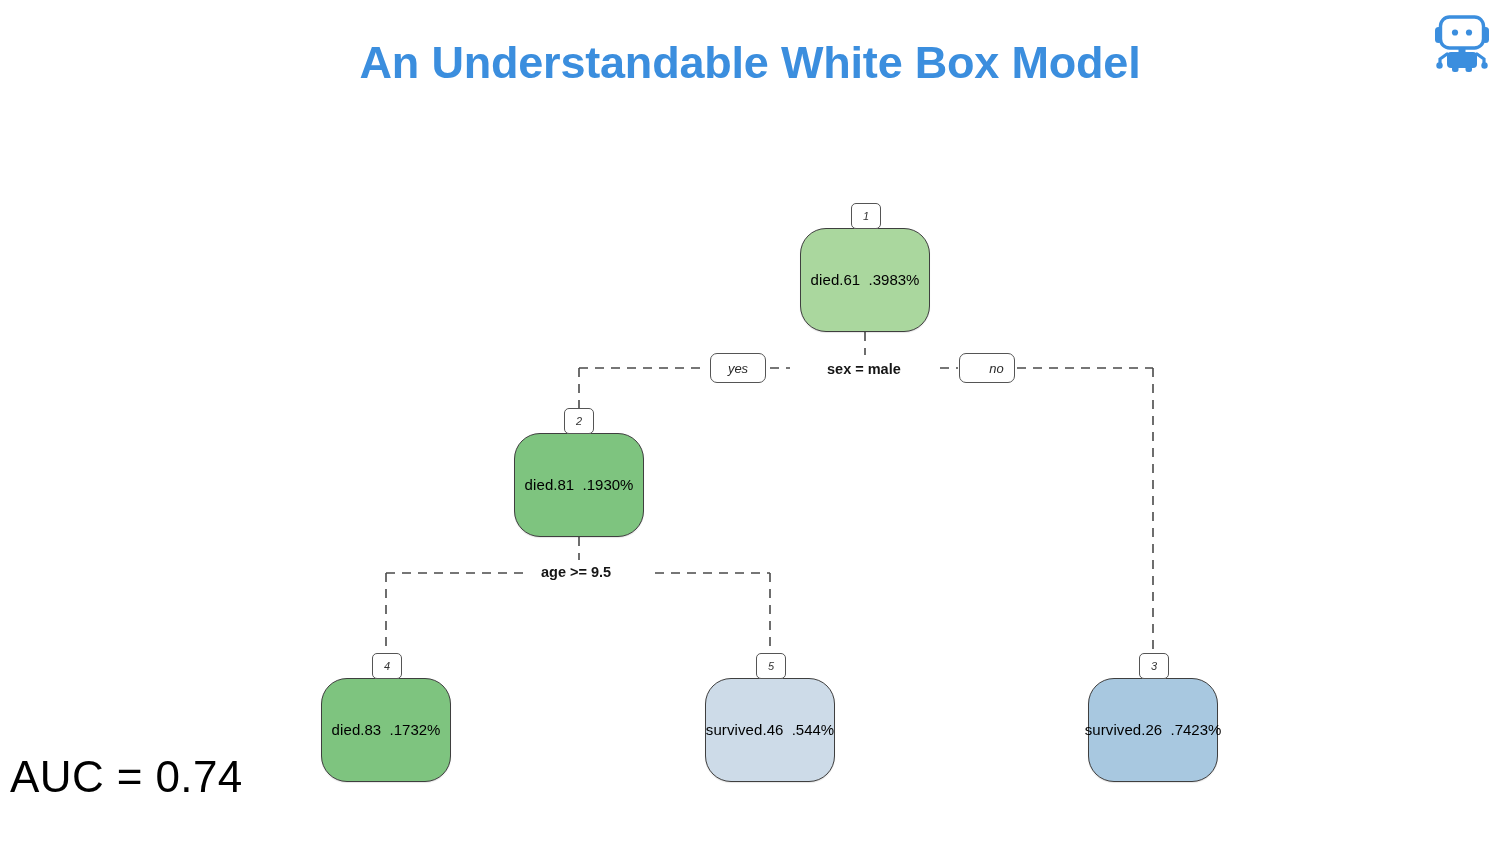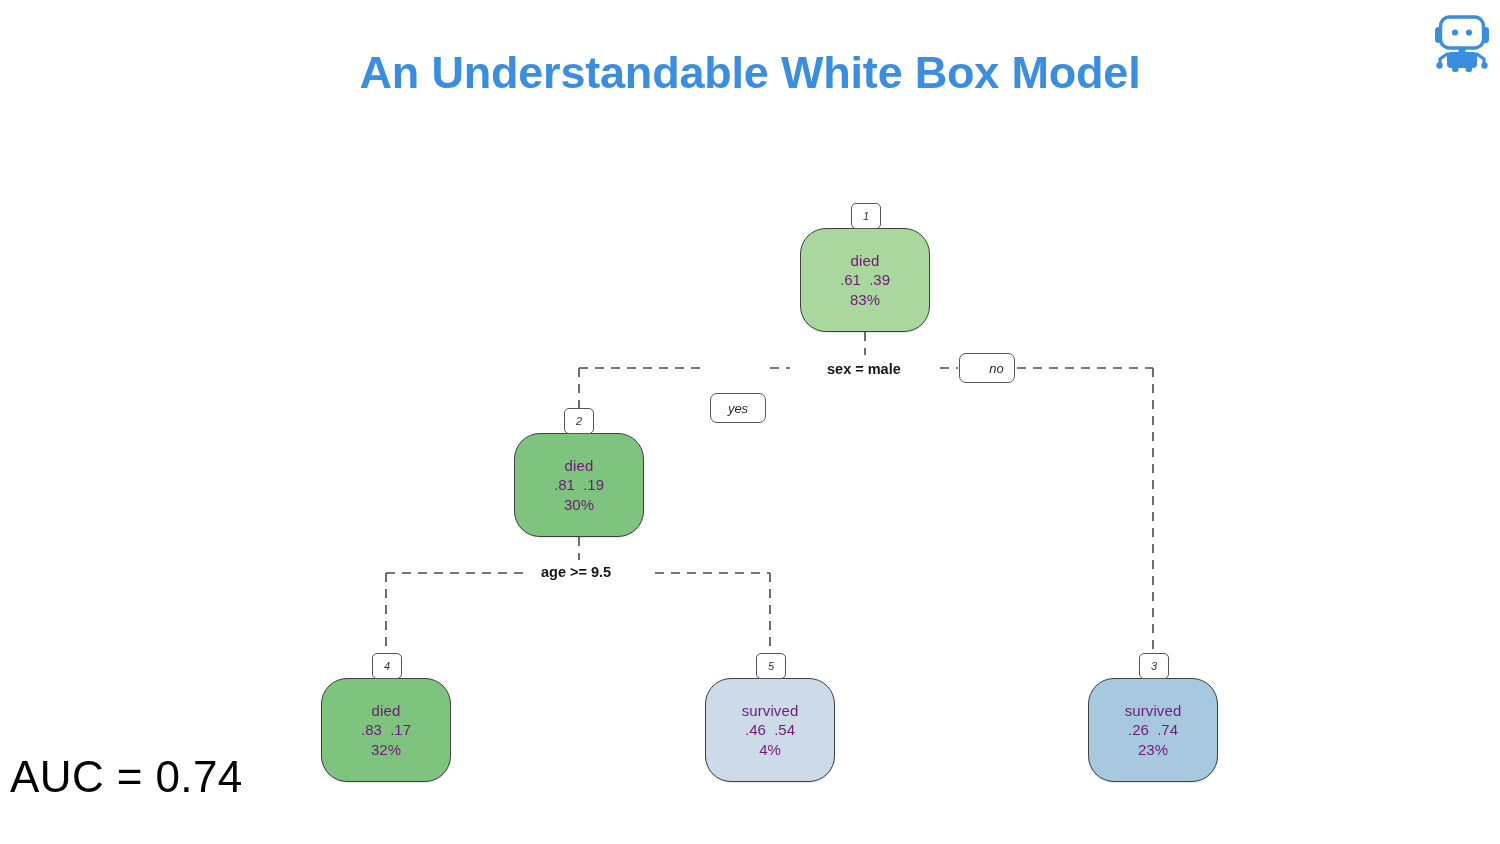--- a/index.html
+++ b/index.html
@@ -14,21 +14,21 @@
     position: relative;
     overflow: hidden;
     font-family: "Liberation Sans", sans-serif;
     color: #222222;
   }
 
   
   #slide-title {
     position: absolute;
     left: 0;
-    top: 46px;
+    top: 36px;
     width: 1500px;
     text-align: center;
     font-size: 45px;
     font-weight: 700;
     letter-spacing: -0.2px;
     color: #3b8ede;
     line-height: 1.2;
     white-space: nowrap;
   }
 
@@ -70,26 +70,25 @@
 
   
   .tree-node {
     position: absolute;
     width: 130px;
     height: 104px;
     border: 1.5px solid #3f3f3f;
     border-radius: 26px;
     box-sizing: border-box;
     display: flex;
-    flex-direction: column;
     align-items: center;
     justify-content: center;
     font-size: 15px;
     line-height: 1.28;
-    color: #701a75;
+    color: #000000;
     text-align: center;
     box-shadow: 0 1px 1px rgba(0,0,0,0.10);
   }
   .tree-node .node-class { letter-spacing: 0.1px; }
   .tree-node .node-probs { white-space: pre; }
   .tree-node .node-pct { }
 
   
   .node-badge {
     position: absolute;
@@ -185,21 +184,21 @@
   <path class="edge" d="M770 573 L770 655"></path>
 </svg>
 
 <div class="node-badge" style="left:851px; top:203px;">1</div>
 <div class="tree-node" id="node-1" style="left: 800px; top: 228px; background: rgb(170, 215, 158);">
   <div class="node-class">died</div>
   <div class="node-probs">.61  .39</div>
   <div class="node-pct">83%</div>
 </div>
 
-<div class="branch-pill" style="left:710px; top:353px;margin-top:40px;">yes</div>
+<div class="branch-pill" style="left:710px; top:353px;">yes</div>
 <div class="split-label" style="left:827px; top:361px;text-align:center;">sex = male</div>
 <div class="branch-pill" style="left:959px; top:353px;padding-left:19px;">no</div>
 
 <div class="node-badge" style="left:564px; top:408px;">2</div>
 <div class="tree-node" id="node-2" style="left: 514px; top: 433px; background: rgb(126, 196, 127);">
   <div class="node-class">died</div>
   <div class="node-probs">.81  .19</div>
   <div class="node-pct">30%</div>
 </div>
 

